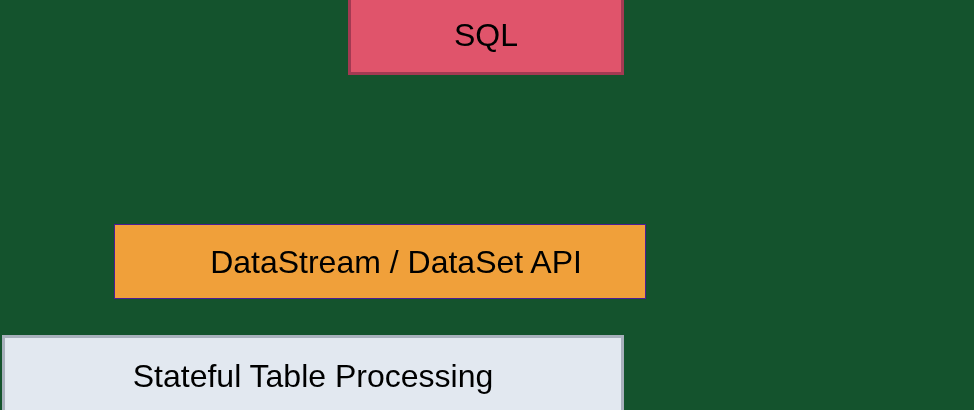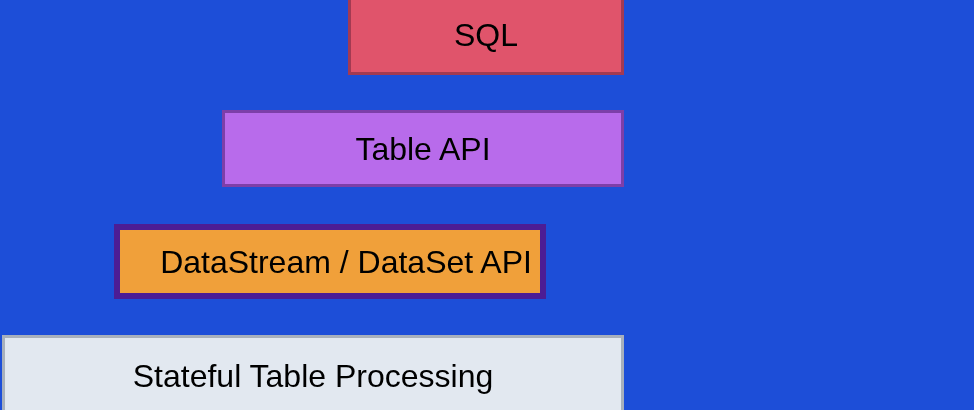--- a/index.html
+++ b/index.html
@@ -11,21 +11,21 @@
     width: 974px;
     height: 410px;
     overflow: hidden;
     font-family: "Liberation Sans", sans-serif;
   }
 
   #diagram-canvas {
     position: relative;
     width: 974px;
     height: 410px;
-    background: #1d4ed8;
+    background: #14532d;
   }
 
   .layer-box {
     position: absolute;
     box-sizing: border-box;
     display: flex;
     align-items: center;
     justify-content: center;
     color: #000000;
     font-family: "Liberation Sans", sans-serif;
@@ -58,24 +58,24 @@
     width: 402px;
     height: 77px;
     background: #B86BEB;
     border: 3px solid #7D3FA8;
   }
 
   
   #layer-datastream-api {
     left: 114px;
     top: 224px;
-    width: 432px;
+    width: 532px;
     height: 75px;
     background: #F0A03A;
-    border: 6px solid #4c1d95;
+    border: 1px solid #4c1d95;
     padding-left: 32px;
   }
 
   
   #layer-stateful-stream-processing {
     left: 2px;
     top: 335px;
     width: 622px;
     height: 81px;
     background: #E2E8F0;
@@ -84,23 +84,20 @@
 </style>
 </head>
 <body>
 
 <div id="diagram-canvas">
 
   <div class="layer-box" id="layer-sql">
     <span class="layer-label">SQL</span>
   </div>
 
-  <div class="layer-box" id="layer-table-api">
-    <span class="layer-label">Table API</span>
-  </div>
 
   <div class="layer-box" id="layer-datastream-api">
     <span class="layer-label">DataStream / DataSet API</span>
   </div>
 
   <div class="layer-box" id="layer-stateful-stream-processing">
     <span class="layer-label">Stateful Table Processing</span>
   </div>
 
 </div>

